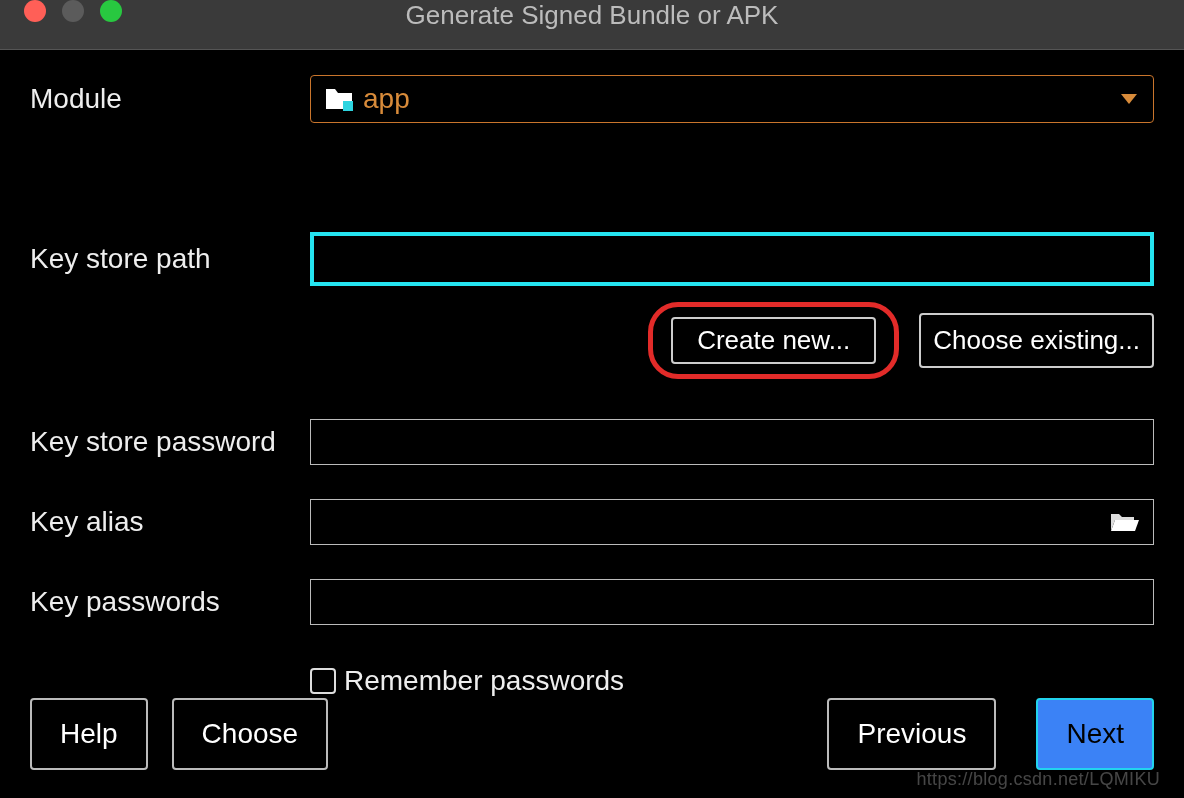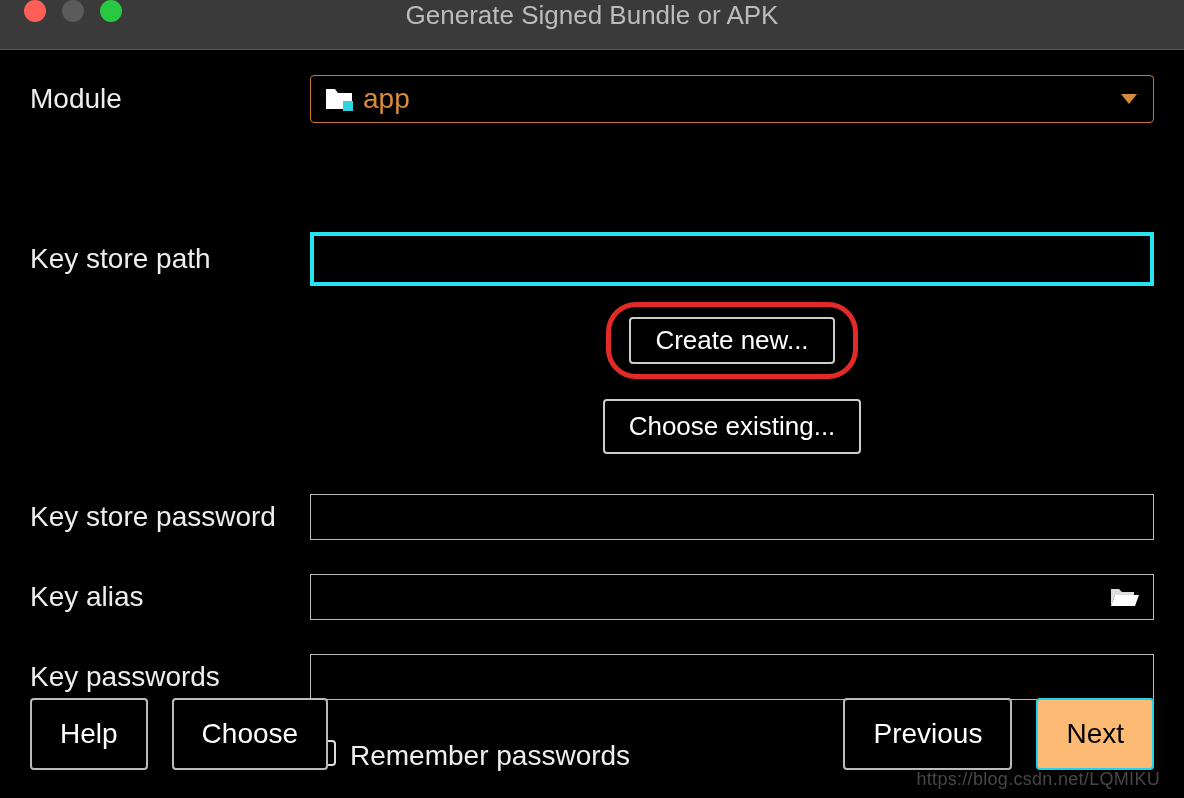--- a/index.html
+++ b/index.html
@@ -126,41 +126,41 @@
       align-items: center;
       justify-content: center;
     }
     .btn-row {
       display: flex;
       justify-content: flex-end;
       gap: 20px;
       margin-top: 16px;
       margin-bottom: 40px;
       align-items: center;
-      flex-direction: column;
     }
     .highlight-ring {
       border: 5px solid #e22b29;
       border-radius: 30px;
       padding: 10px 18px;
     }
     .btn {
       border: 2px solid #ccc;
       background: #000;
       color: #fff;
       font-size: 26px;
       padding: 6px 24px;
       border-radius: 4px;
       cursor: pointer;
     }
     .checkbox-row {
       display: flex;
+      align-items: center;
       margin-left: 280px;
       margin-top: 40px;
-      gap: 14px;
+      gap: 8px;
     }
     .checkbox-box {
       width: 26px;
       height: 26px;
       border: 2px solid #ddd;
       border-radius: 4px;
     }
     .checkbox-label {
       font-size: 28px;
       color: #eee;
@@ -187,22 +187,23 @@
       border: 2px solid #bbb;
       background: #000;
       color: #fff;
       font-size: 28px;
       padding: 18px 28px;
       border-radius: 4px;
       cursor: pointer;
     }
     .btn-primary {
       border: 2px solid #22d3ee;
-      background: #fdba74;
+      background: #3b82f6;
       color: #000;
+      margin-left: 16px;
     }
     .watermark {
       position: absolute;
       right: 24px;
       bottom: 8px;
       font-size: 18px;
       color: rgba(200,200,200,0.35);
       font-family: Arial, sans-serif;
       letter-spacing: 0.3px;
     }
@@ -245,21 +246,21 @@
     <div class="label">Key store path</div>
     <div class="field-area">
       <input type="text" class="focus-input" value="" style="">
     </div>
   </div>
 
   <div class="btn-row" style="margin-left:280px;">
     <div class="highlight-ring">
       <button class="btn">Create new...</button>
     </div>
-    <button class="btn" style="padding:10px 24px;">Choose existing...</button>
+    <button class="btn" style="padding:10px 12px;">Choose existing...</button>
   </div>
 
   <div class="row" style="margin-bottom:34px;">
     <div class="label">Key store password</div>
     <div class="field-area">
       <input type="password" class="input-plain" value="" style="">
     </div>
   </div>
 
   <div class="row" style="margin-bottom:34px;">

